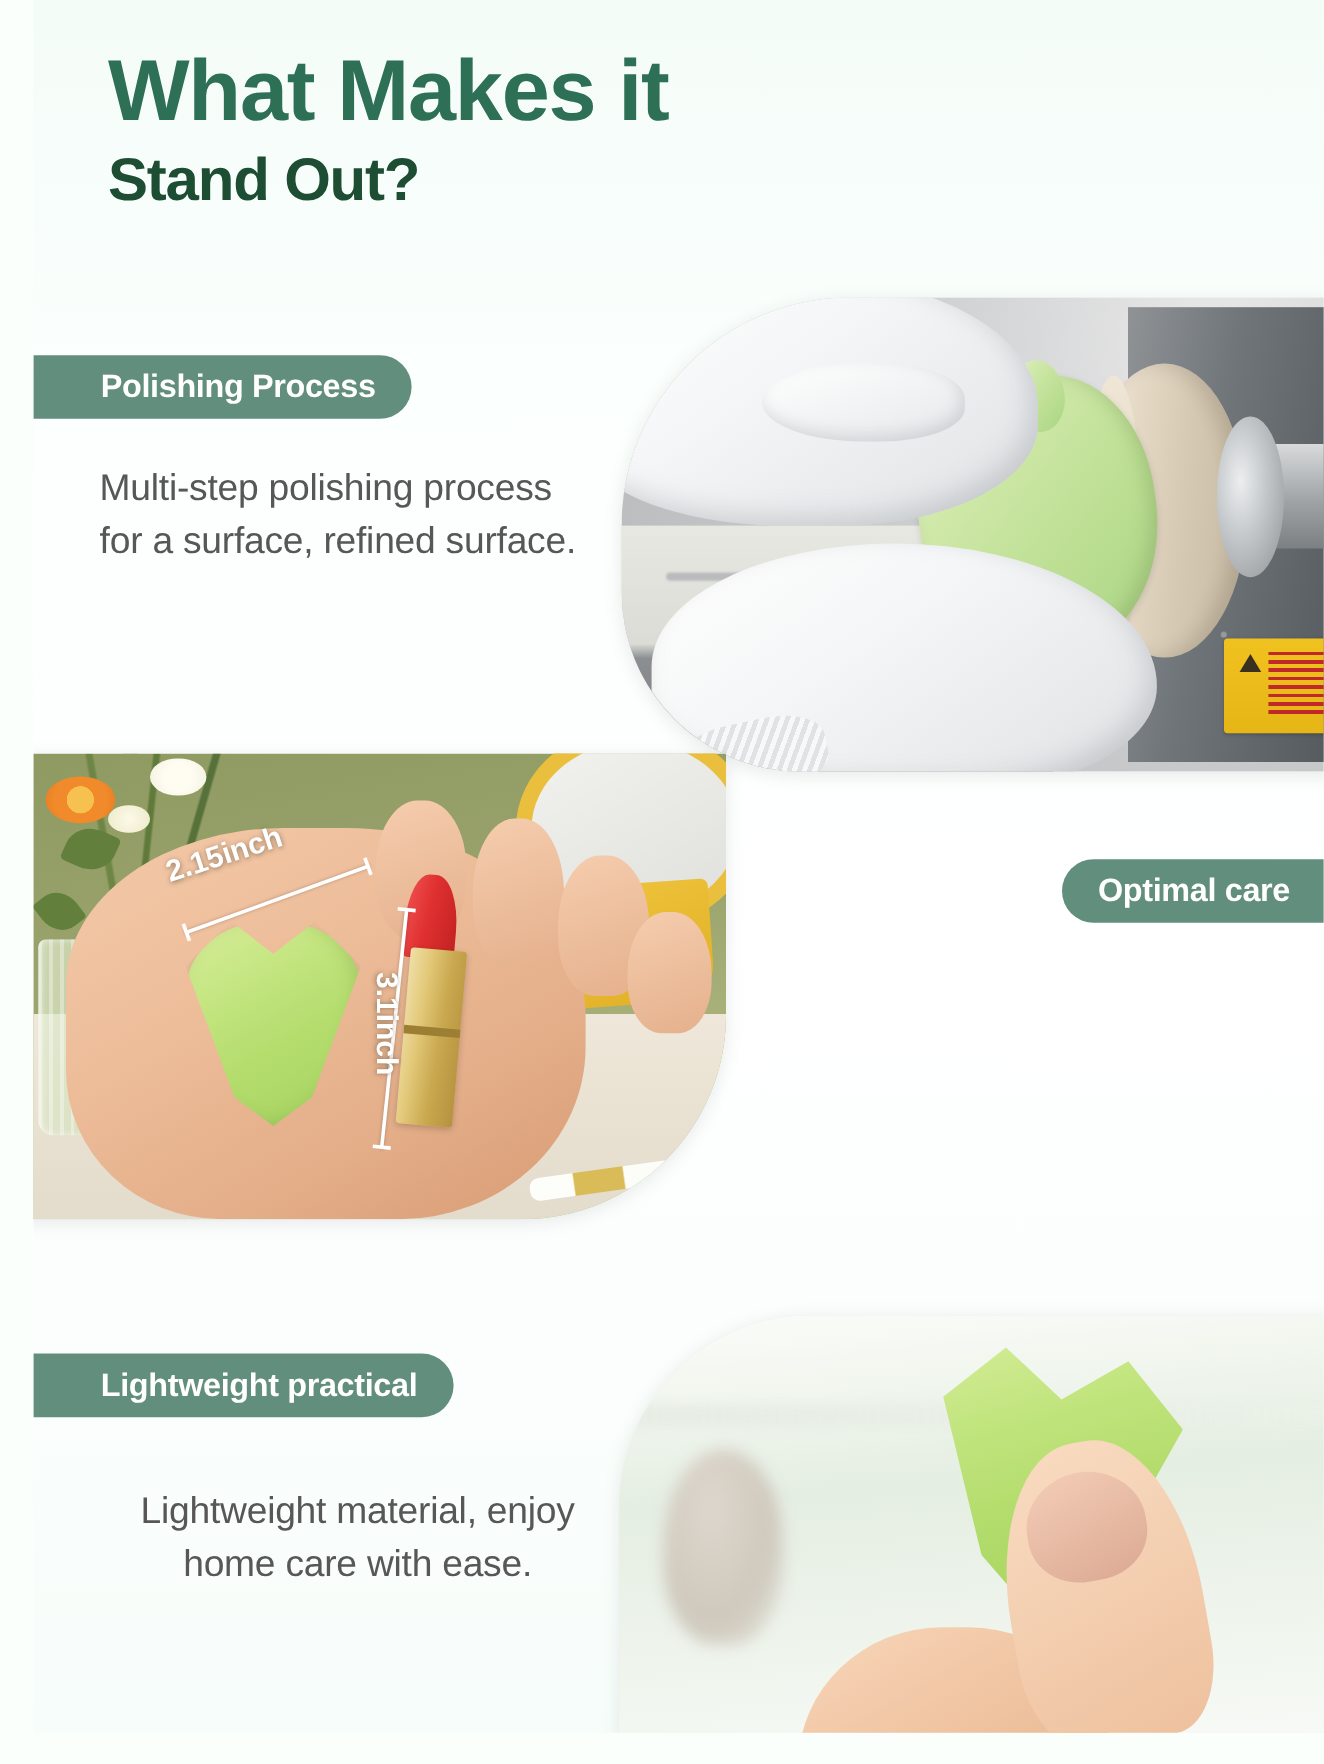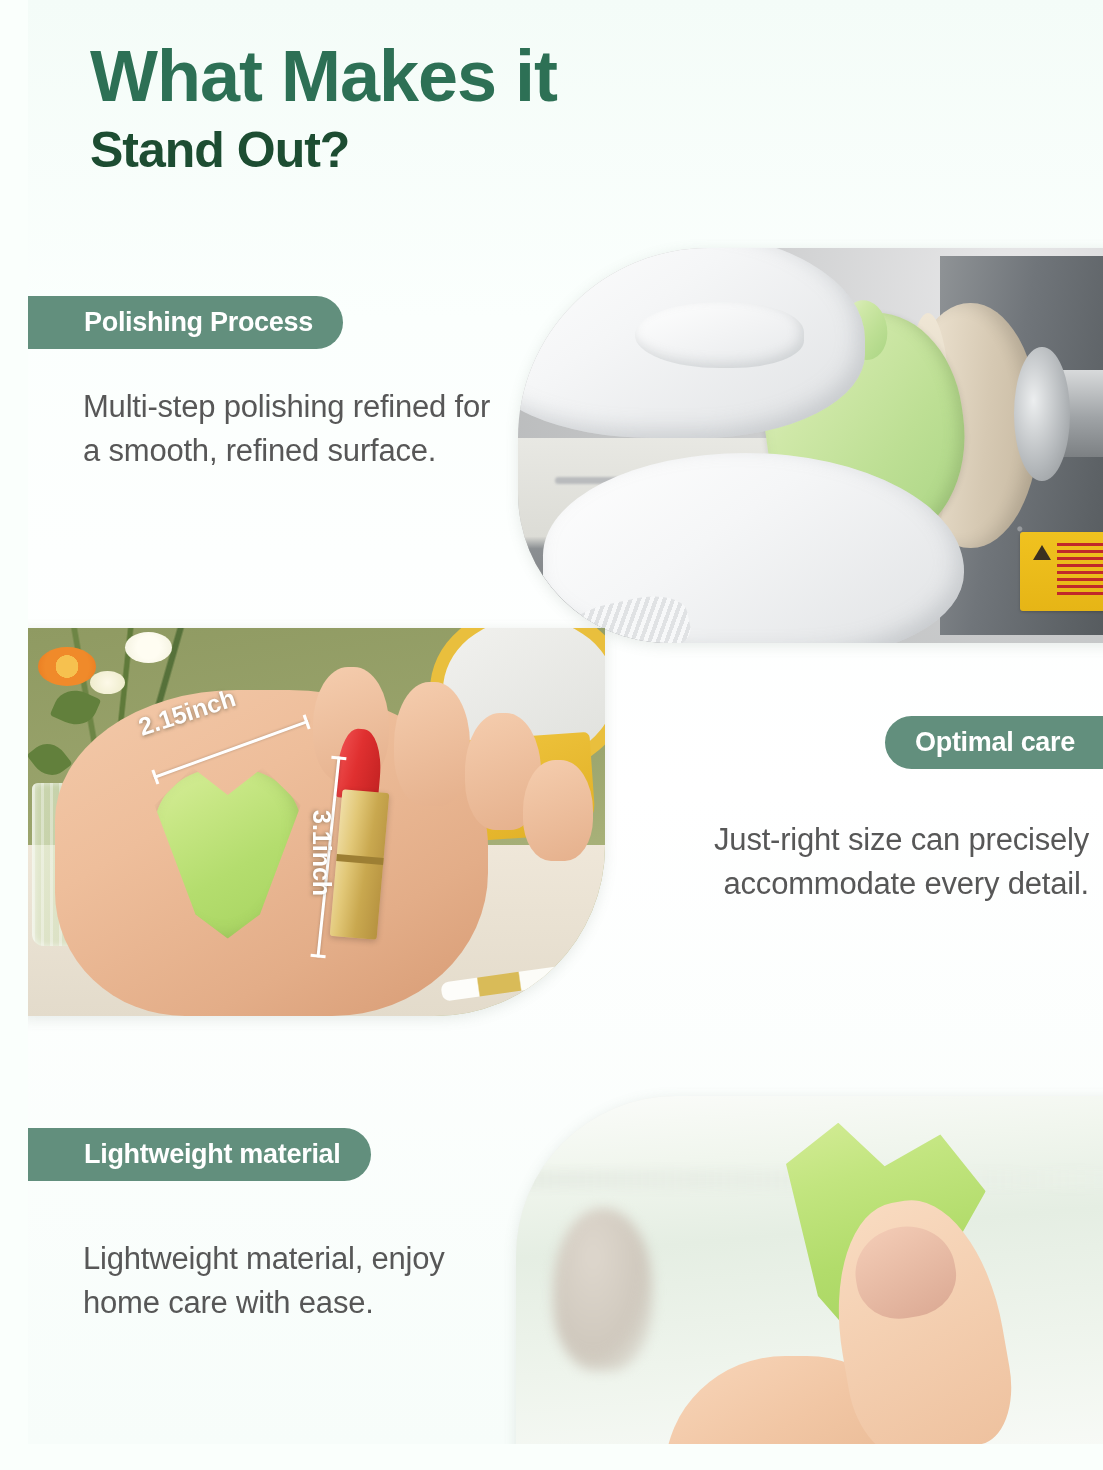--- a/index.html
+++ b/index.html
@@ -364,21 +364,21 @@
 
   <div class="heading">
     <div class="heading-l1">What Makes it</div>
     <div class="heading-l2">Stand Out?</div>
   </div>
 
   <div class="pill left" style="top:296px;">
     <span>Polishing Process</span>
   </div>
 
-  <div class="body-copy" style="left:55px; top:385px; width:420px;">Multi-step polishing refined for a smooth, refined surface.</div>
+  <div class="body-copy" style="left:55px; top:385px; width:420px;">Multi-step polishing process for a surface, refined surface.</div>
 
   <div class="photo" id="photo-polishing">
     <div class="photo-inner">
       <div class="pol-bg"></div>
       <div class="pol-bench"></div>
       <div class="pol-benchline"></div>
 
       <div class="pol-machine">
         <div class="pol-machine-speckle"></div>
       </div>
@@ -442,27 +442,26 @@
       <div class="dim-label vertical">3.1inch</div>
 
       <div class="sz-applicator"></div>
     </div>
   </div>
 
   <div class="pill right" style="top:716px;">
     <span>Optimal care</span>
   </div>
 
-  <div class="body-copy align-right" style="right:42px; top:818px; width:470px;">Just-right size can precisely accommodate every detail.</div>
 
   <div class="pill left" style="top:1128px;">
-    <span>Lightweight material</span>
-  </div>
-
-  <div class="body-copy" style="left:55px; top:1237px; width:430px;">Lightweight material, enjoy home care with ease.</div>
+    <span>Lightweight practical</span>
+  </div>
+
+  <div class="body-copy" style="left:55px; top:1237px; width:430px;text-align:center;">Lightweight material, enjoy home care with ease.</div>
 
   <div class="photo" id="photo-light">
     <div class="photo-inner">
       <div class="lt-bg"></div>
       <div class="lt-shelf"></div>
       <div class="lt-blur-obj"></div>
 
       <div class="lt-stone"></div>
 
       <div class="lt-hand"></div>

